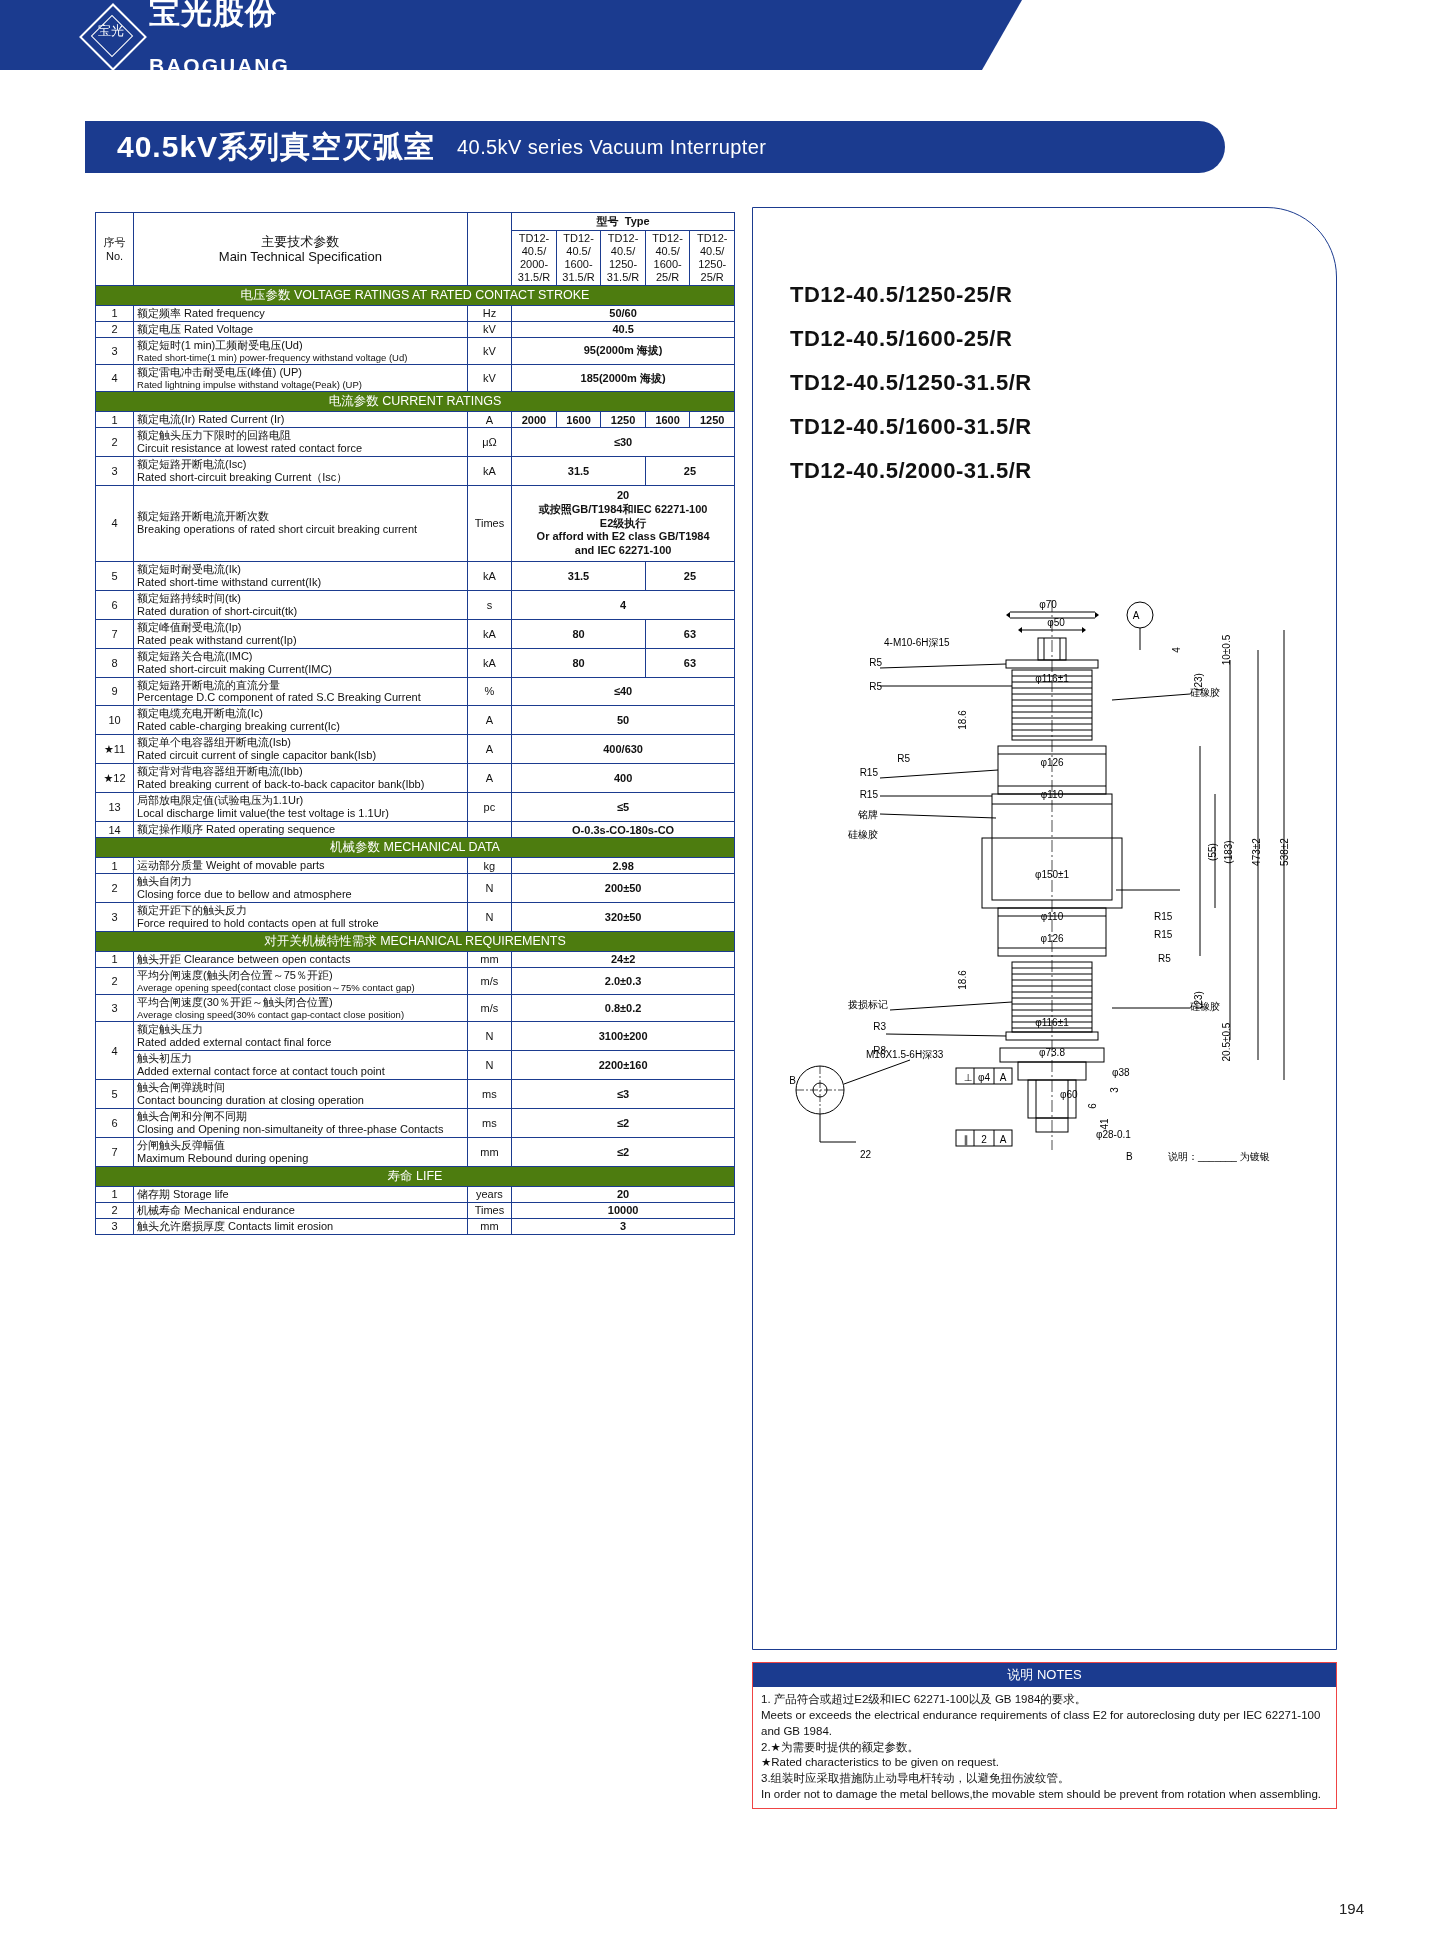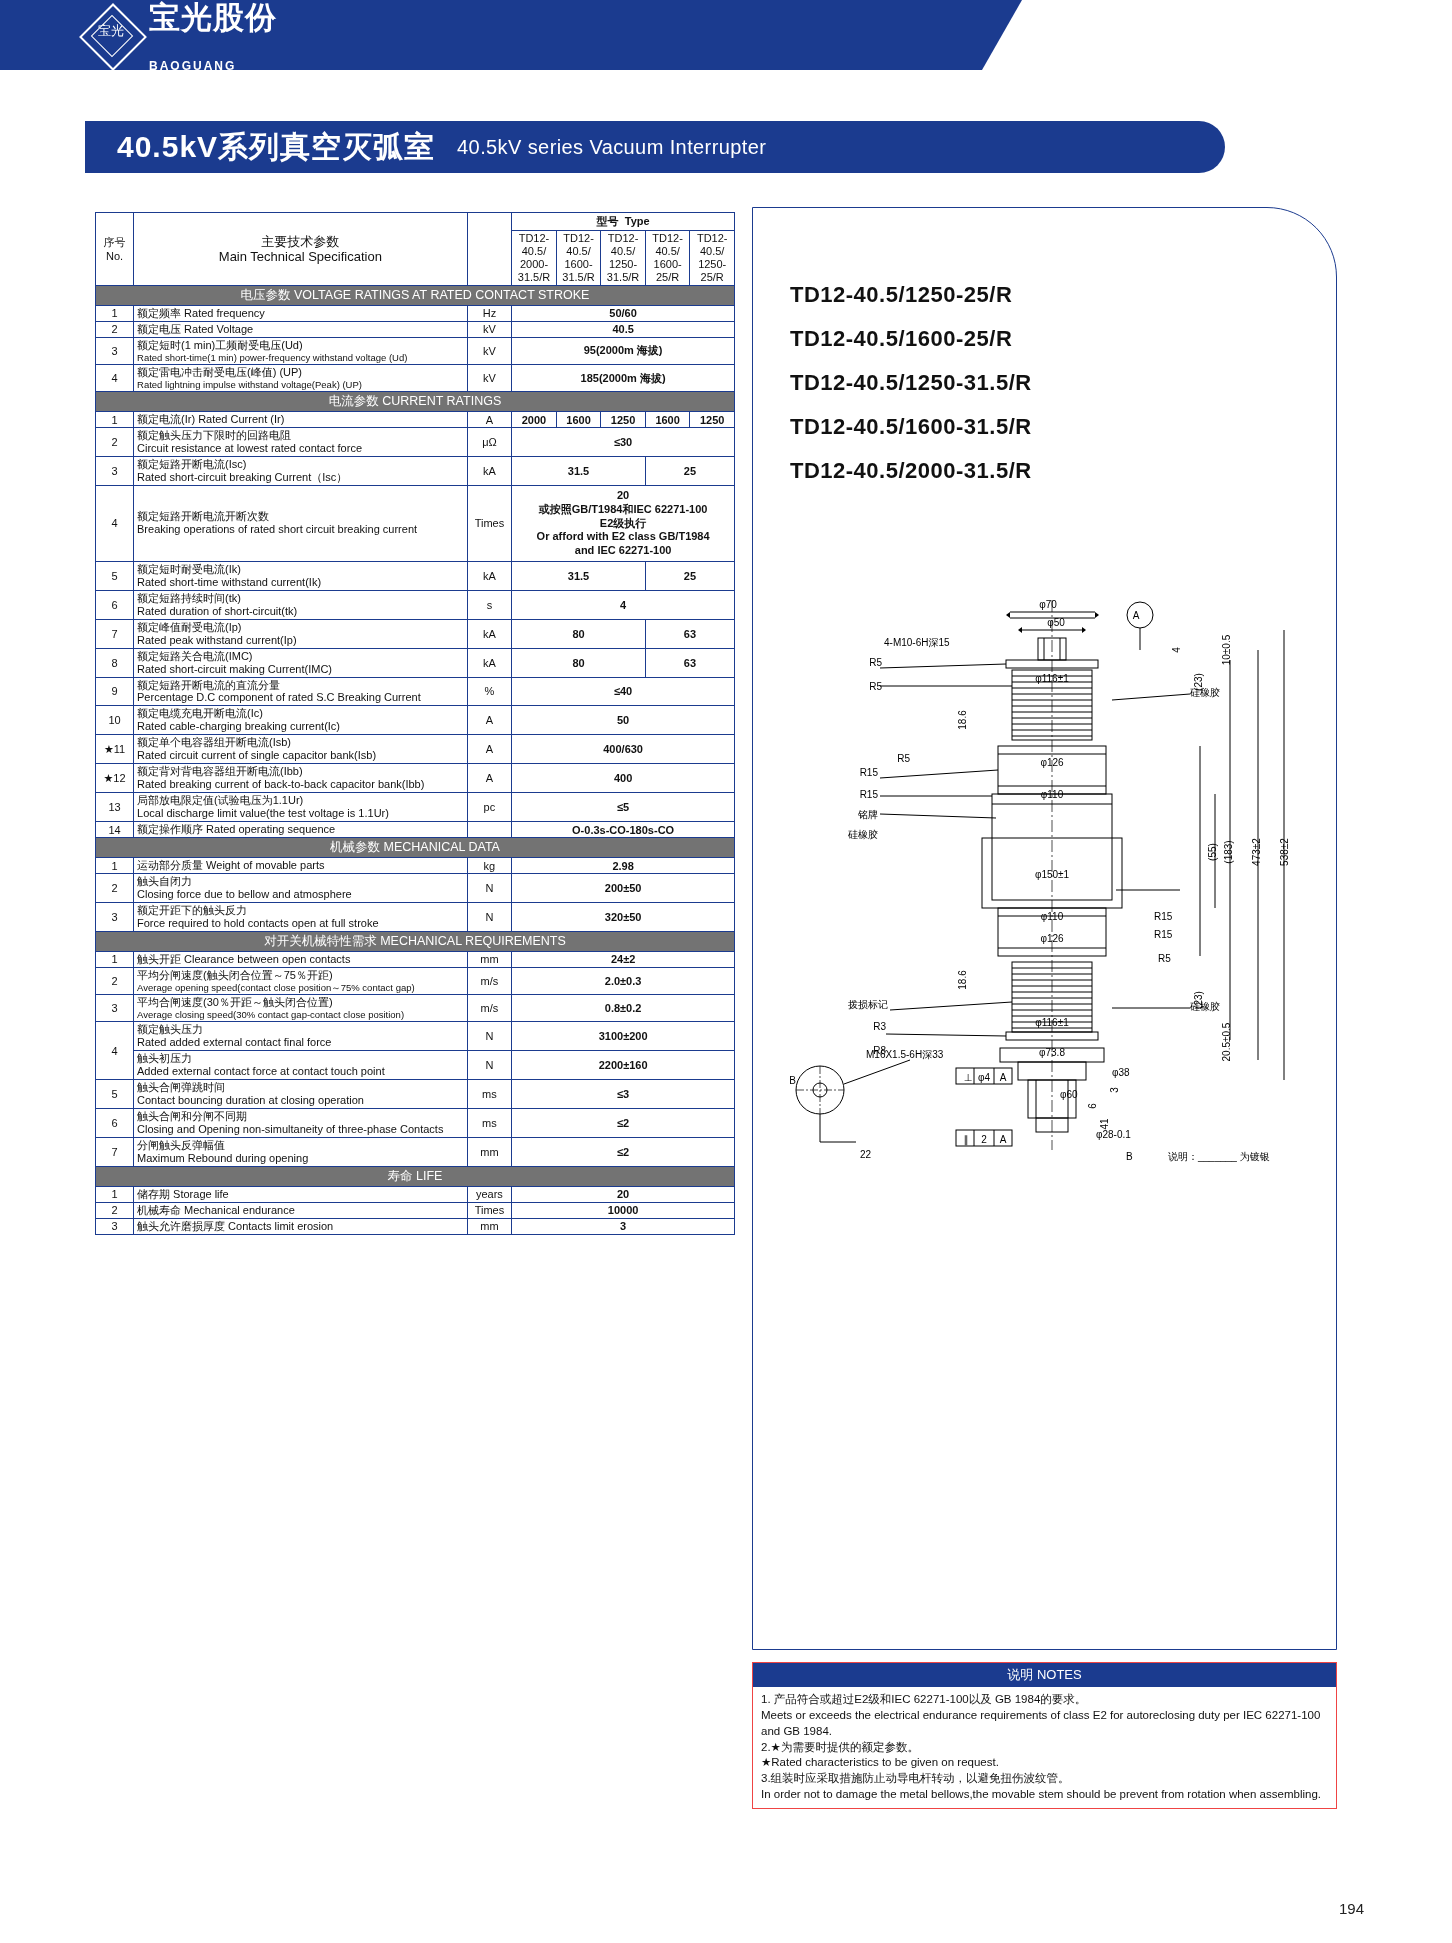--- a/index.html
+++ b/index.html
@@ -16,38 +16,38 @@
      border-left:40px solid #1b3b8f;border-bottom:70px solid transparent;}
   .logo{position:absolute;left:85px;top:8px;height:54px;display:flex;align-items:center;gap:12px;}
   .logo .mark{width:52px;height:52px;position:relative;}
   .logo .mark .dia{position:absolute;left:4px;top:4px;width:44px;height:44px;border:2px solid #fff;
      transform:rotate(45deg);}
   .logo .mark .dia2{position:absolute;left:12px;top:12px;width:28px;height:28px;border:1px solid #fff;
      transform:rotate(45deg);}
   .logo .mark .ch{position:absolute;left:0;top:13px;width:52px;text-align:center;color:#fff;
      font-size:13px;font-family:"DejaVu Sans",sans-serif;}
   .logo .cn{color:#fff;font-size:31px;font-weight:bold;letter-spacing:1px;}
-  .logo .en{color:#fff;font-size:12px;font-weight:bold;letter-spacing:2px;margin-top:20px;}
+  .logo .en{color:#fff;font-size:21px;font-weight:bold;letter-spacing:2px;margin-top:20px;}
   .logo .stack{display:flex;flex-direction:column;justify-content:center;}
 
   
   .titleband{position:absolute;left:85px;top:121px;width:1140px;height:52px;background:#1b3b8f;
      border-radius:0 26px 26px 0;display:flex;align-items:center;}
   .titleband .cn{color:#fff;font-size:30px;font-weight:bold;margin-left:32px;letter-spacing:1px;}
   .titleband .en{color:#fff;font-size:20px;margin-left:22px;letter-spacing:0.4px;}
 
   
   .rightframe{position:absolute;left:752px;top:207px;width:585px;height:1443px;
      border:1px solid #1b3b8f;border-top-right-radius:70px;box-sizing:border-box;}
 
   
   table.spec{position:absolute;left:95px;top:212px;border-collapse:collapse;width:640px;
      font-size:11px;}
   table.spec td,table.spec th{border:1px solid #1b3b8f;padding:1px 3px;vertical-align:middle;}
-  .secrow td{background:#737373;color:#fff;text-align:center;font-size:12.5px;padding:3px 0;}
+  .secrow td{background:#4d7c0f;color:#fff;text-align:center;font-size:12.5px;padding:3px 0;}
   .c{text-align:center;font-weight:bold;}
   .no{width:28px;text-align:center;font-size:11px;}
   .unit{width:34px;text-align:center;font-size:11px;}
   .nm{width:300px;line-height:1.18;font-size:11px;}
   .nm .cn{display:block;}
   .nm .en{display:block;}
   .typehead{text-align:center;font-size:11px;line-height:1.18;padding:2px 1px;}
   .v{width:34px;}
   .tiny{font-size:9.5px;}
 

